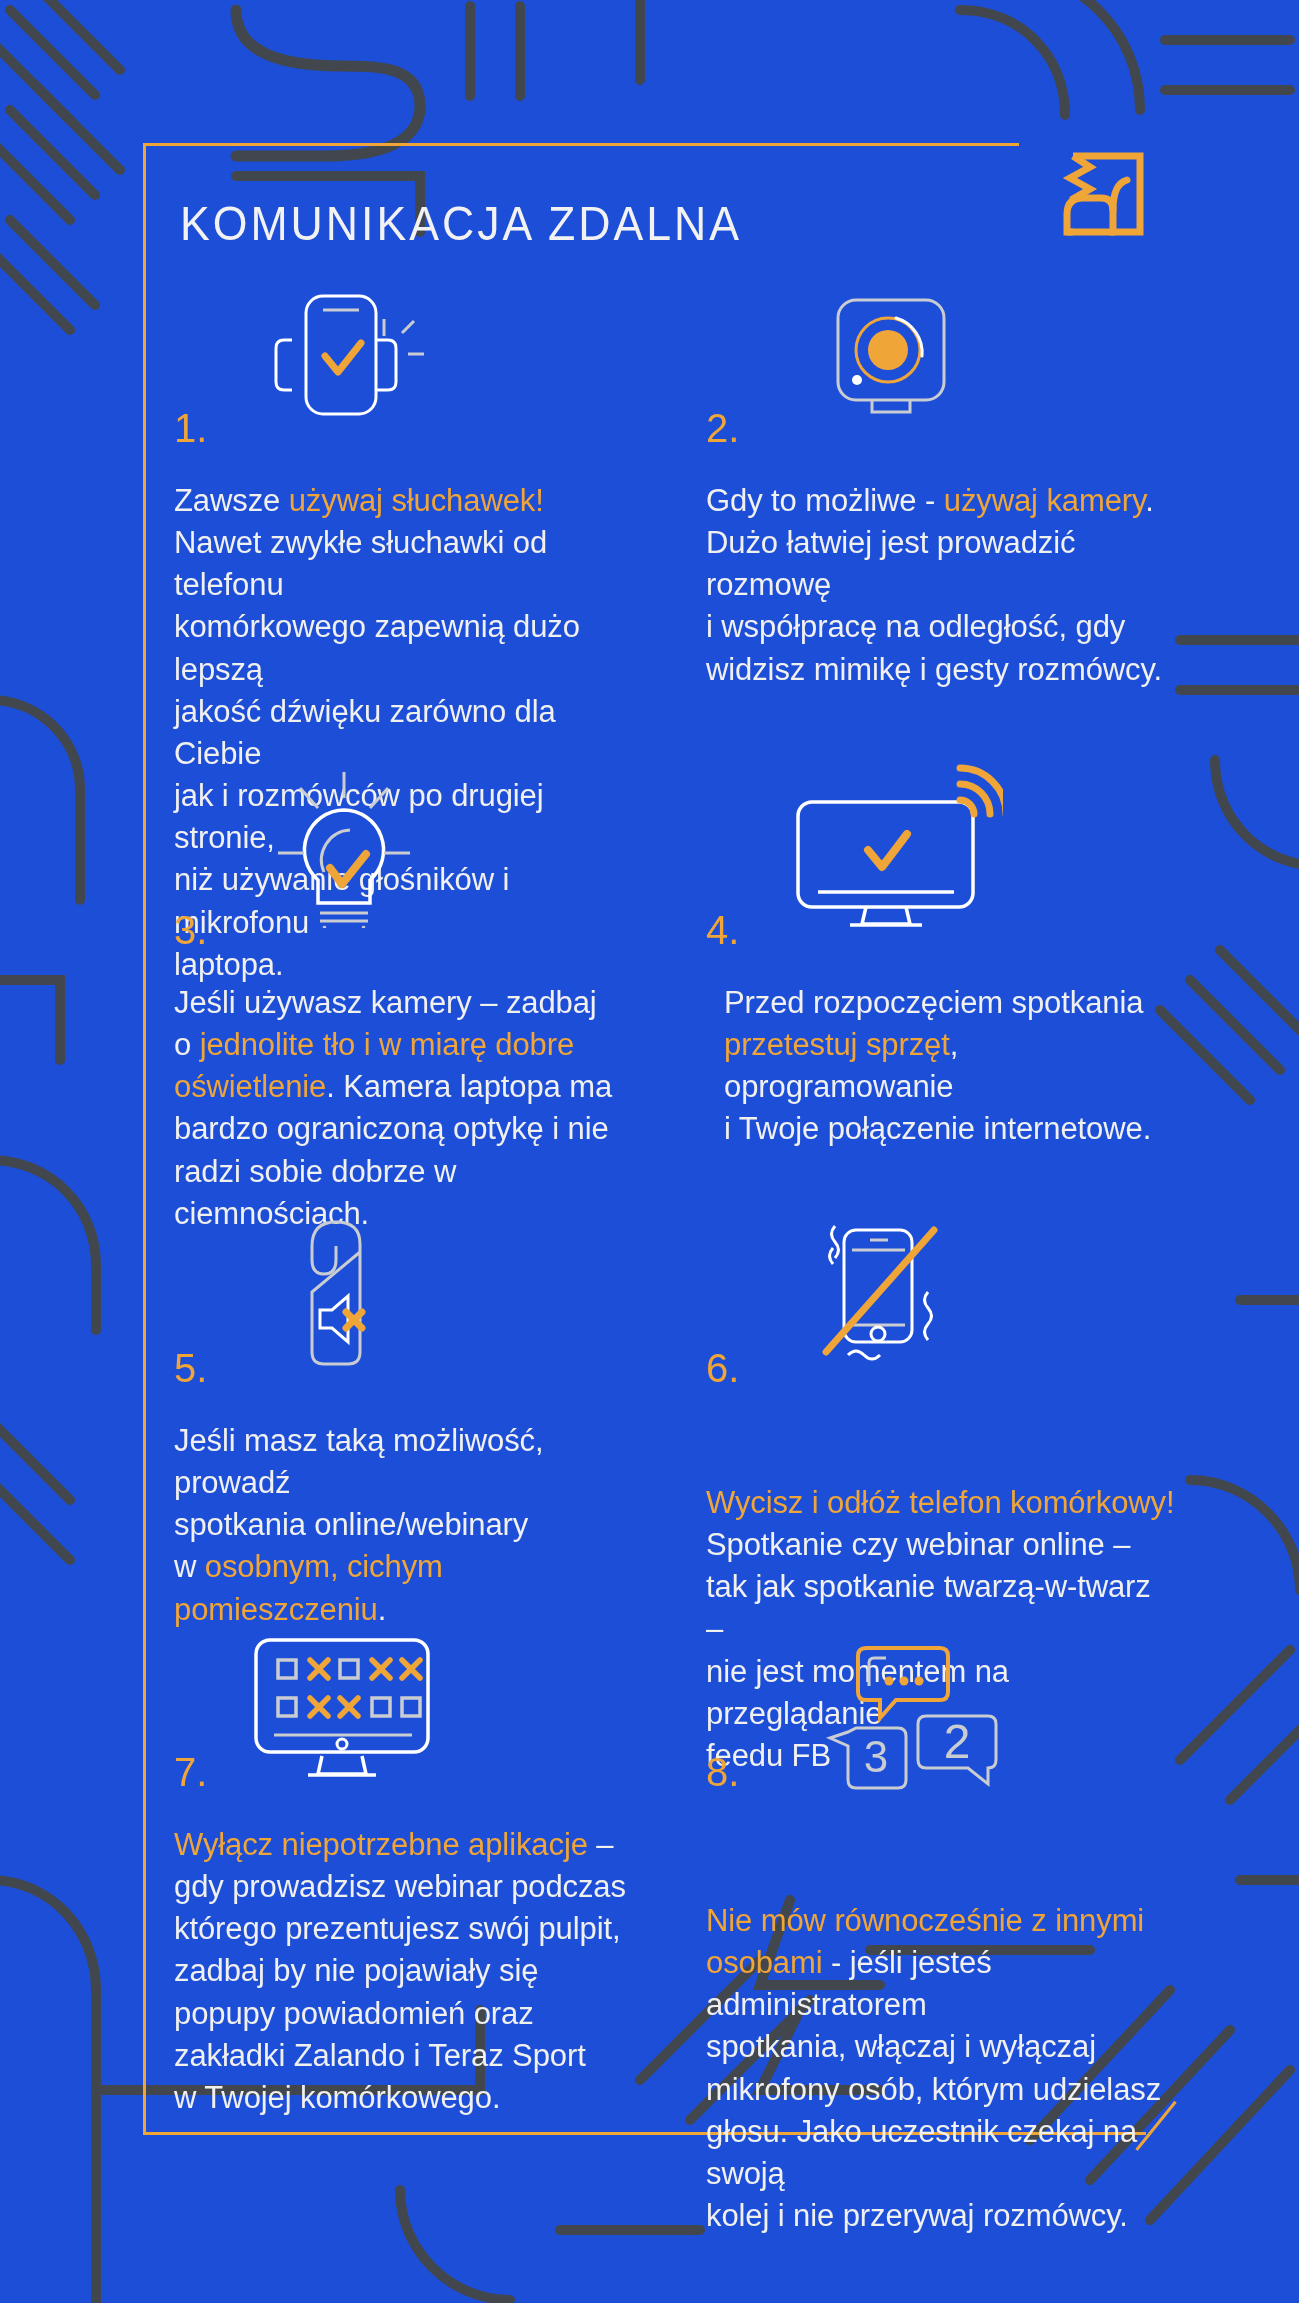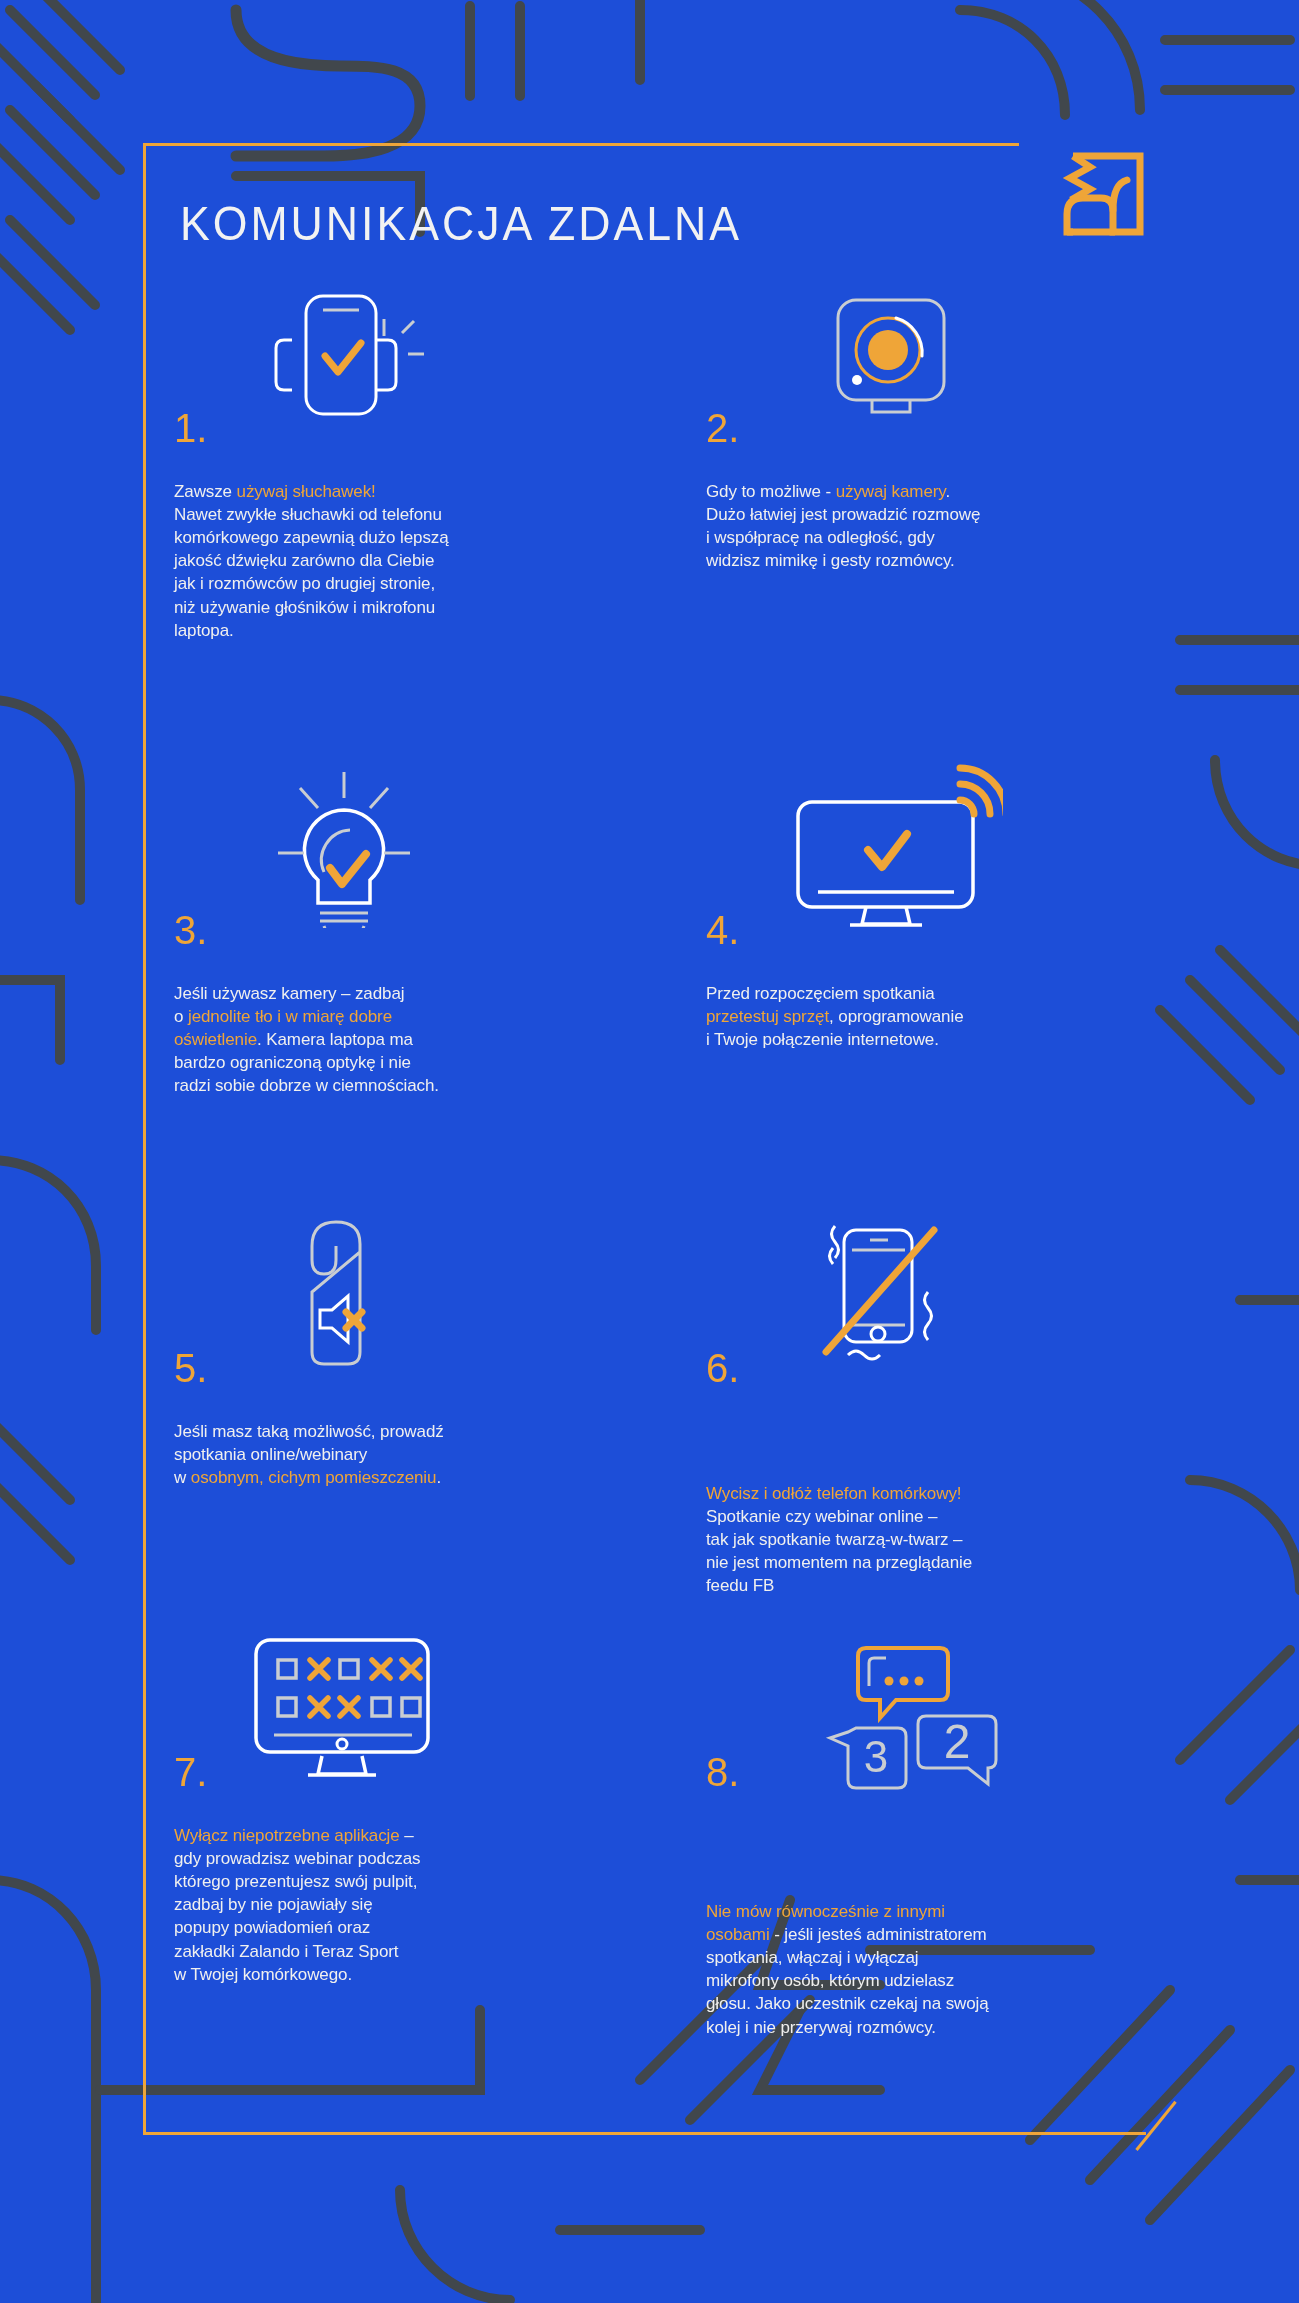--- a/index.html
+++ b/index.html
@@ -108,21 +108,21 @@
     position: absolute;
     color: #efa538;
     font-size: 40px;
     font-weight: 300;
     letter-spacing: 0px;
     line-height: 1;
   }
   .tip-text {
     position: absolute;
     color: #f0f0ef;
-    font-size: 17px;
+    font-size: 31px;
     line-height: 1.36;
     font-weight: 400;
     letter-spacing: -0.1px;
     width: 470px;
   }
   .tip-text .hl { color: #efa538; }
 
   
   .col-a .tip-num  { left: 174px; }
   .col-a .tip-text { left: 174px; }
@@ -286,21 +286,21 @@
           <line x1="30" y1="130" x2="166" y2="130" stroke="#ffffff" stroke-width="3.5"></line>
           <path d="M78 145 L74 162 L122 162 L118 145" fill="none" stroke="#ffffff" stroke-width="3.5"></path>
           <line x1="62" y1="163" x2="134" y2="163" stroke="#ffffff" stroke-width="3.5"></line>
           <path d="M80 88 L94 105 L119 72" fill="none" stroke="#efa538" stroke-width="8" stroke-linecap="round" stroke-linejoin="round"></path>
           <path d="M172 38 A14 14 0 0 1 186 52" fill="none" stroke="#efa538" stroke-width="7" stroke-linecap="round"></path>
           <path d="M172 22 A30 30 0 0 1 202 52" fill="none" stroke="#efa538" stroke-width="7" stroke-linecap="round"></path>
           <path d="M172 6 A46 46 0 0 1 218 52" fill="none" stroke="#efa538" stroke-width="7" stroke-linecap="round"></path>
         </svg>
       </div>
       <div class="tip-num" style="top:910px;">4.</div>
-      <div class="tip-text" style="top:982px;">
+      <div class="tip-text" style="top:982px;margin-left:18px;">
           <div><span>Przed rozpoczęciem spotkania</span></div>
           <div><span class="hl">przetestuj sprzęt</span><span>, oprogramowanie</span></div>
           <div><span>i Twoje połączenie internetowe.</span></div>
         </div>
     </div>
 
     <div class="tip col-a">
       <div class="tip-icon" style="left:296px; top:1212px; width:110px; height:155px;">
         <svg viewBox="0 0 110 155" xmlns="http://www.w3.org/2000/svg">
           <path d="M16 48 L16 34 Q16 10 40 10 Q64 10 64 32 L64 140 Q64 152 52 152 L28 152 Q16 152 16 140 L16 80 L64 40" fill="none" stroke="#c9cdd1" stroke-width="3"></path>

